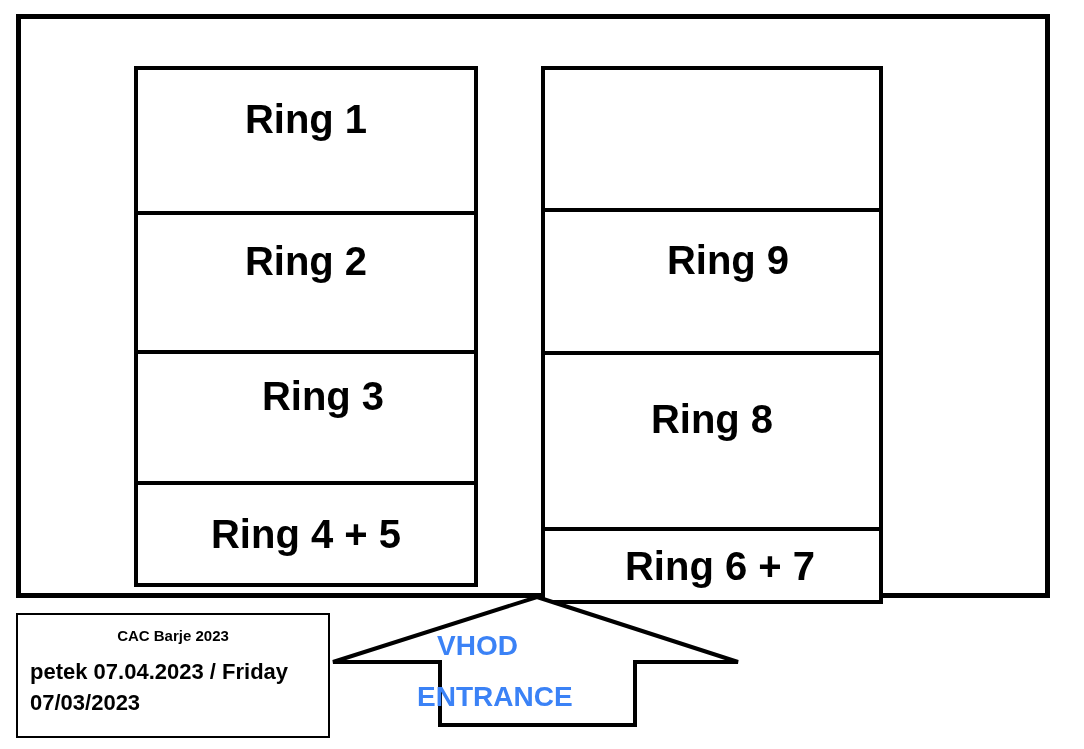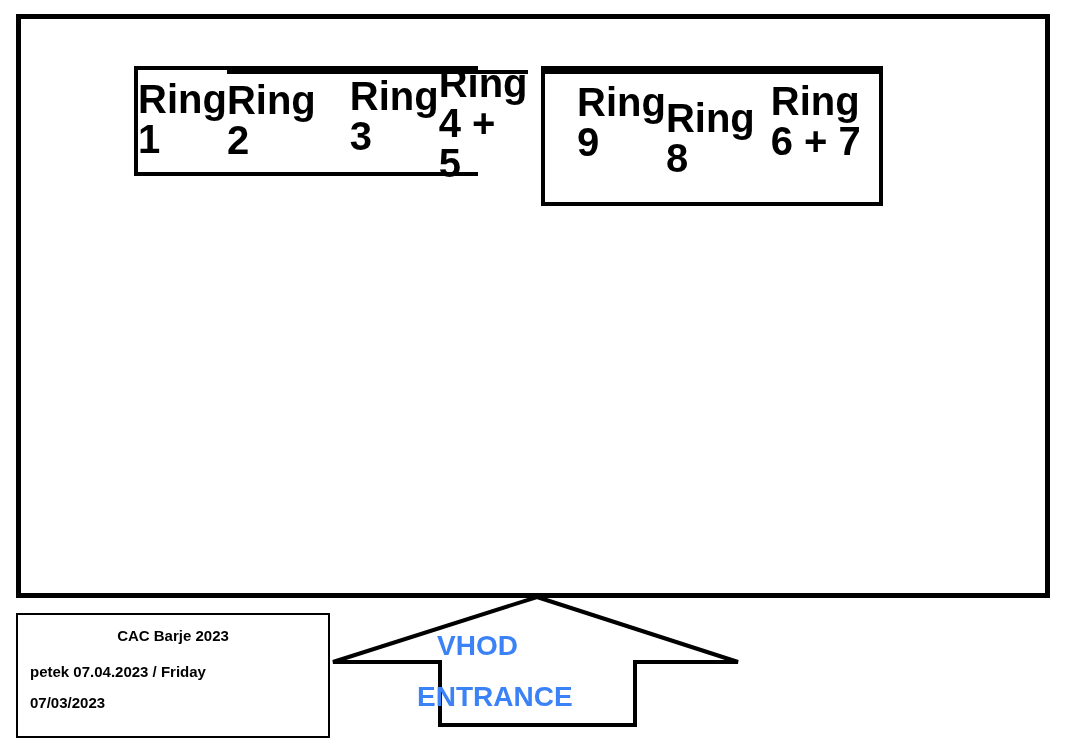--- a/index.html
+++ b/index.html
@@ -20,21 +20,22 @@
     left: 16px; top: 14px;
     width: 1034px; height: 584px;
     border: 5px solid #000000;
     background: #ffffff;
   }
   .ring-col {
     position: absolute;
     border: 4px solid #000000;
     background: #ffffff;
     display: flex;
-    flex-direction: row;
+    flex-direction: column;
+    gap: 44px;
   }
   .ring-col.left  { left: 134px; top: 66px; width: 344px; }
   .ring-col.right { left: 541px; top: 66px; width: 342px; }
   .ring-row {
     display: flex;
     align-items: center;
     justify-content: center;
     border-top: 4px solid #000000;
     font-weight: 700;
     font-size: 40px;
@@ -43,40 +44,40 @@
     background: #ffffff;
   }
   .ring-row:first-child { border-top: none; }
   .left  .ring-row:nth-child(1) { height: 97px;  }
   .left  .ring-row:nth-child(2) { height: 95px;  }
   .left  .ring-row:nth-child(3) { height: 87px; padding-left: 34px; }
   .left  .ring-row:nth-child(4) { height: 102px; }
   .right .ring-row:nth-child(1) { height: 94px;  }
   .right .ring-row:nth-child(2) { height: 99px; padding-left: 32px;  }
   .right .ring-row:nth-child(3) { height: 132px; }
-  .right .ring-row:nth-child(4) { height: 98px; padding-left: 16px;  }
+  .right .ring-row:nth-child(4) { height: 73px; padding-left: 16px;  }
 
   .info-box {
     position: absolute;
     left: 16px; top: 613px;
     width: 314px; height: 125px;
     border: 2px solid #000000;
     background: #ffffff;
     padding: 7px 12px 0 12px;
   }
   .info-title {
     text-align: center;
     font-weight: 700;
     font-size: 15px;
     line-height: 27px;
   }
   .info-date {
     text-align: left;
     font-weight: 700;
-    font-size: 15px;
+    font-size: 22px;
     line-height: 31px;
   }
   .info-date.first { margin-top: 7px; }
 
   .arrow-svg {
     position: absolute;
     left: 328px; top: 592px;
     width: 416px; height: 138px;
   }
   .arrow-label {

